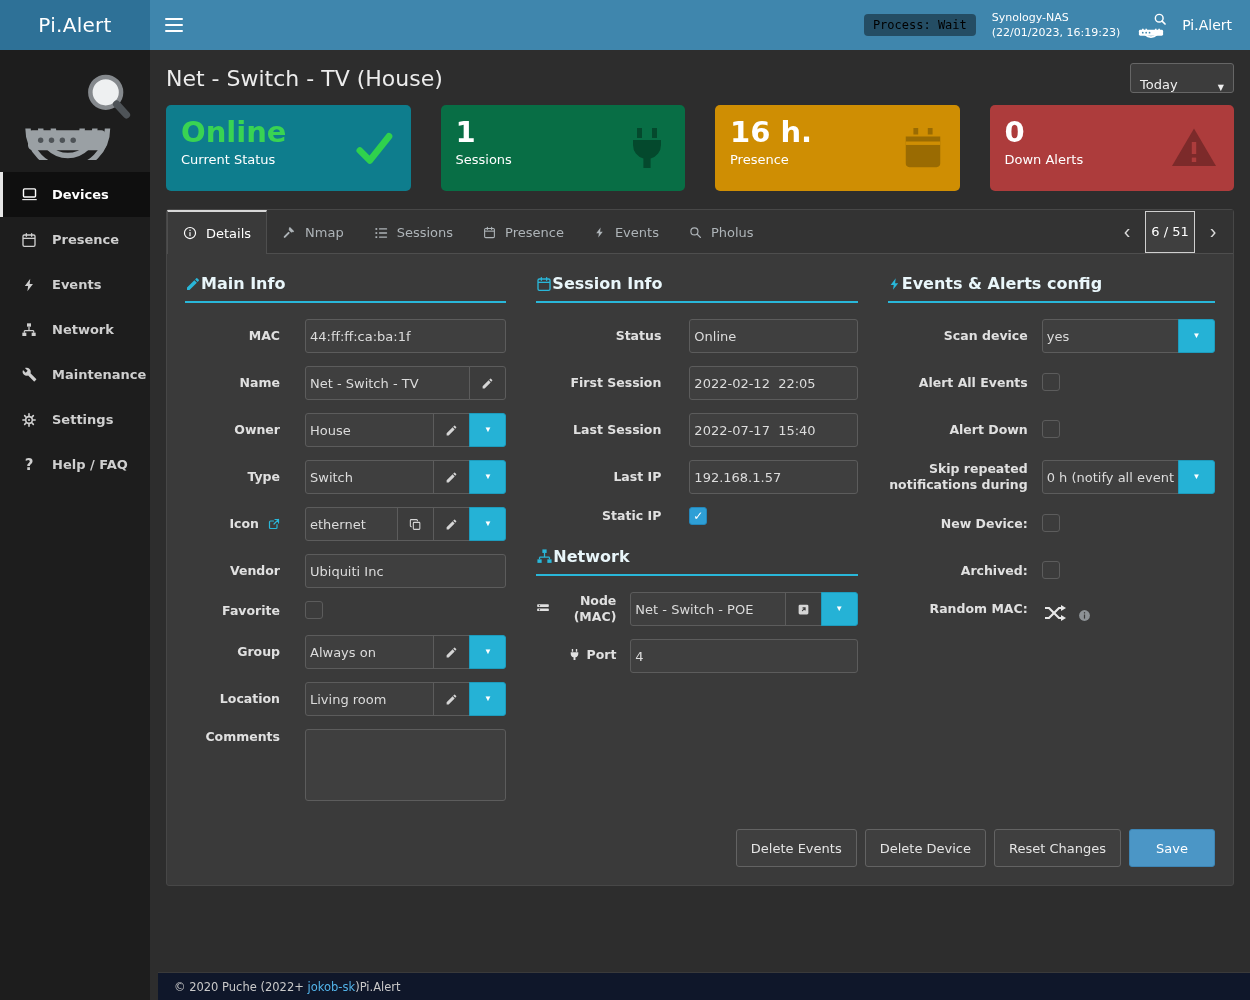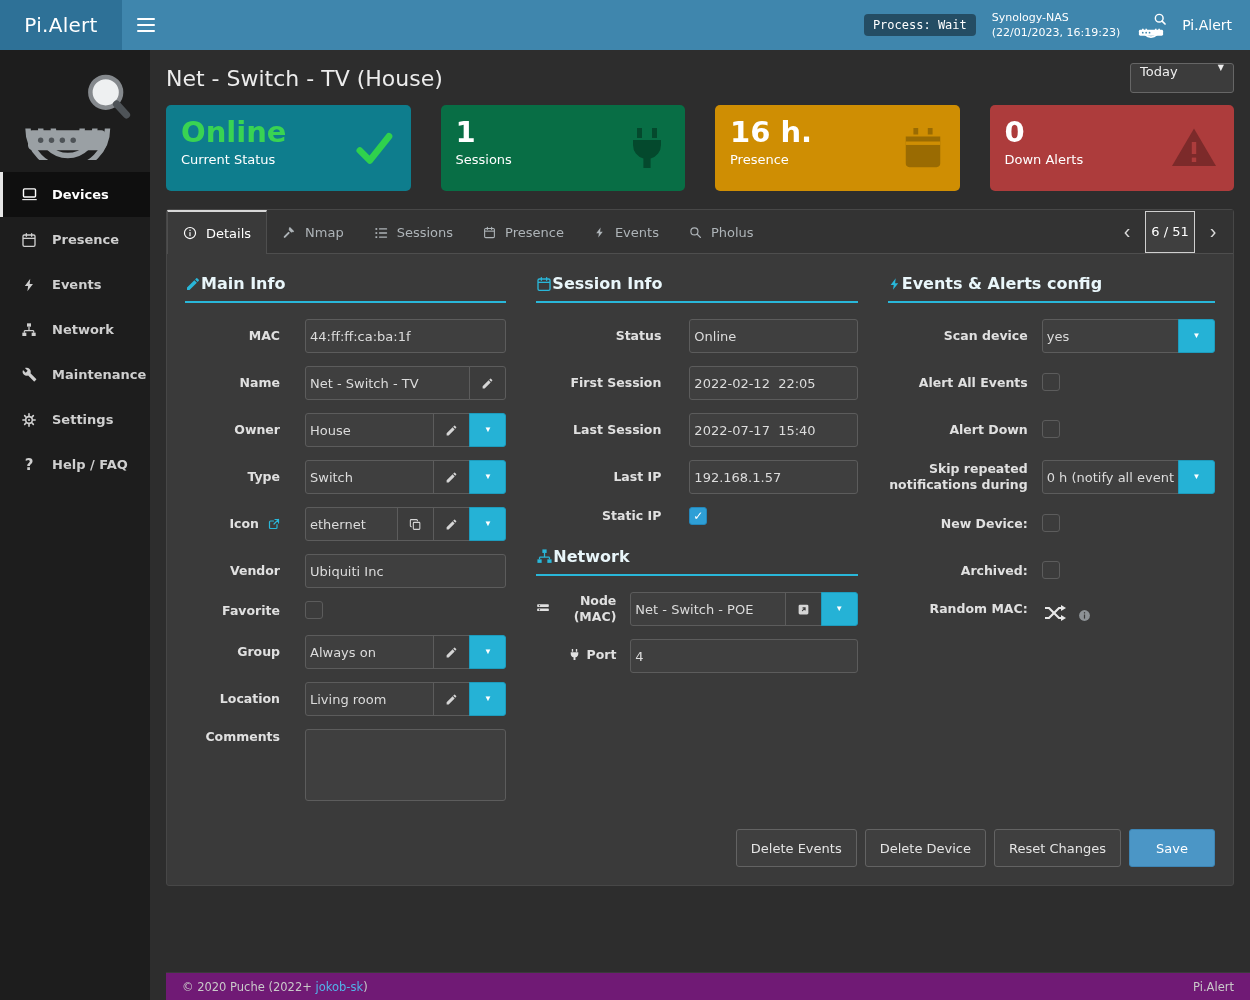--- a/index.html
+++ b/index.html
@@ -5,49 +5,49 @@
   * { margin:0; padding:0; box-sizing:border-box; }
   html,body { width:1250px; height:1000px; }
   body {
     font-family:"DejaVu Sans","Liberation Sans",sans-serif;
     background:#2d2d2d; color:#e2e2e2; font-size:13px; overflow:hidden; position:relative;
   }
   svg { display:block; }
 
   
   .topbar { position:absolute; top:0; left:0; right:0; height:50px; display:flex; z-index:10; }
-  .logo { width:122px; background:#2e7197; color:#fff; display:flex; align-items:center; justify-content:center;
+  .logo { width:150px; background:#2e7197; color:#fff; display:flex; align-items:center; justify-content:center;
           font-size:20px; letter-spacing:.3px; cursor:pointer; }
   .logo .bold { font-weight:normal; }
   .navbar { flex:1; background:#3f86ad; display:flex; align-items:center; }
   .hamburger { width:48px; height:50px; display:flex; flex-direction:column; align-items:center; justify-content:center; gap:4px; cursor:pointer; }
   .hamburger span { width:18px; height:2px; background:#fff; border-radius:1px; }
   .nav-right { margin-left:auto; display:flex; align-items:center; gap:16px; padding-right:18px; }
   .process-badge { font-family:"DejaVu Sans Mono","Liberation Mono",monospace; background:rgba(0,0,0,.42);
-                   color:#ffffff; padding:4px 9px; border-radius:4px; font-size:12px; }
+                   color:#000000; padding:4px 9px; border-radius:4px; font-size:12px; }
   .host-info { color:#fff; font-size:11px; line-height:1.4; }
   .mini-logo { color:#fff; }
   .app-label { color:#fff; font-size:14px; }
 
   
   .sidebar { position:absolute; top:50px; left:0; bottom:0; width:150px; background:#1d1d1d; }
   .side-logo { padding:18px 14px 12px; display:flex; justify-content:center; }
   .menu-item { display:flex; align-items:center; gap:14px; height:45px; padding-left:17px; color:#cfcfcf;
                font-size:13px; font-weight:600; cursor:pointer; border-left:3px solid transparent; }
   .menu-item .micon { width:18px; display:flex; justify-content:center; color:#cfcfcf; }
   .menu-item.active { background:#0f0f0f; color:#fff; border-left-color:#e6e6e6; }
   .menu-item.active .micon { color:#fff; }
   .qmark { font-weight:bold; font-size:15px; }
 
   
   .main { position:absolute; top:50px; left:150px; right:0; bottom:0; overflow:hidden; }
   .page-head { display:flex; align-items:center; justify-content:space-between; padding:13px 16px 0; }
   .page-head h1 { font-size:22px; font-weight:500; color:#ececec; }
   .period-select { min-width:104px; height:30px; background:#3c3c3c; border:1px solid #666; border-radius:3px;
-                   color:#eee; display:flex; align-items:flex-start; justify-content:space-between; padding:0 9px; cursor:pointer; font-size:13px; }
+                   color:#eee; display:flex; align-items:flex-end; justify-content:space-between; padding:0 9px; cursor:pointer; font-size:13px; }
   .caret { font-size:8px; line-height:1; }
 
   
   .cards { display:grid; grid-template-columns:repeat(4,1fr); gap:30px; padding:12px 16px 0; }
   .card { height:86px; border-radius:5px; padding:11px 15px; position:relative; overflow:hidden; color:#fff; }
   .card .val { font-size:29px; font-weight:bold; line-height:1.15; }
   .card .lbl { font-size:13px; margin-top:3px; }
   .card .cicon { position:absolute; right:14px; top:50%; transform:translateY(-50%); }
   .card-status { background:#0e7d8d; } .card-status .val { color:#39d353; } .card-status .cicon { color:#2fd14d; }
   .card-sessions { background:#086e45; } .card-sessions .cicon { color:#04492d; }
@@ -102,22 +102,22 @@
 
   .randmac { display:flex; align-items:flex-start; gap:10px; color:#e8e8e8; }
   .info-icon { color:#8d9296; margin-top:8px; }
 
   .actions { display:flex; justify-content:flex-end; gap:8px; padding:12px 18px 18px; }
   .btn { height:38px; padding:0 14px; background:#3f3f3f; border:1px solid #636363; border-radius:3px;
          color:#e5e5e5; font-size:13px; font-family:inherit; cursor:pointer; }
   .btn.primary { background:#4b96c6; border-color:#3d85b5; color:#fff; min-width:86px; }
 
   
-  .footer { position:absolute; left:16px; right:0; bottom:0; height:28px; background:#701a75; border-top:1px solid #3a3a3a;
-            display:flex; align-items:center; justify-content:space-between; padding:0 16px; font-size:11.5px; color:#c9c9c9; }
+  .footer { position:absolute; left:8px; right:0; bottom:0; height:28px; background:#0f172a; border-top:1px solid #3a3a3a;
+            display:flex; align-items:center; padding:0 16px; font-size:11.5px; color:#c9c9c9; }
   .footer a { color:#52b3e9; text-decoration:none; }
 </style>
 </head>
 <body>
 
 <header class="topbar">
   <div class="logo">
     <span>Pi.</span>
       <span class="bold">Alert</span>
   </div>

